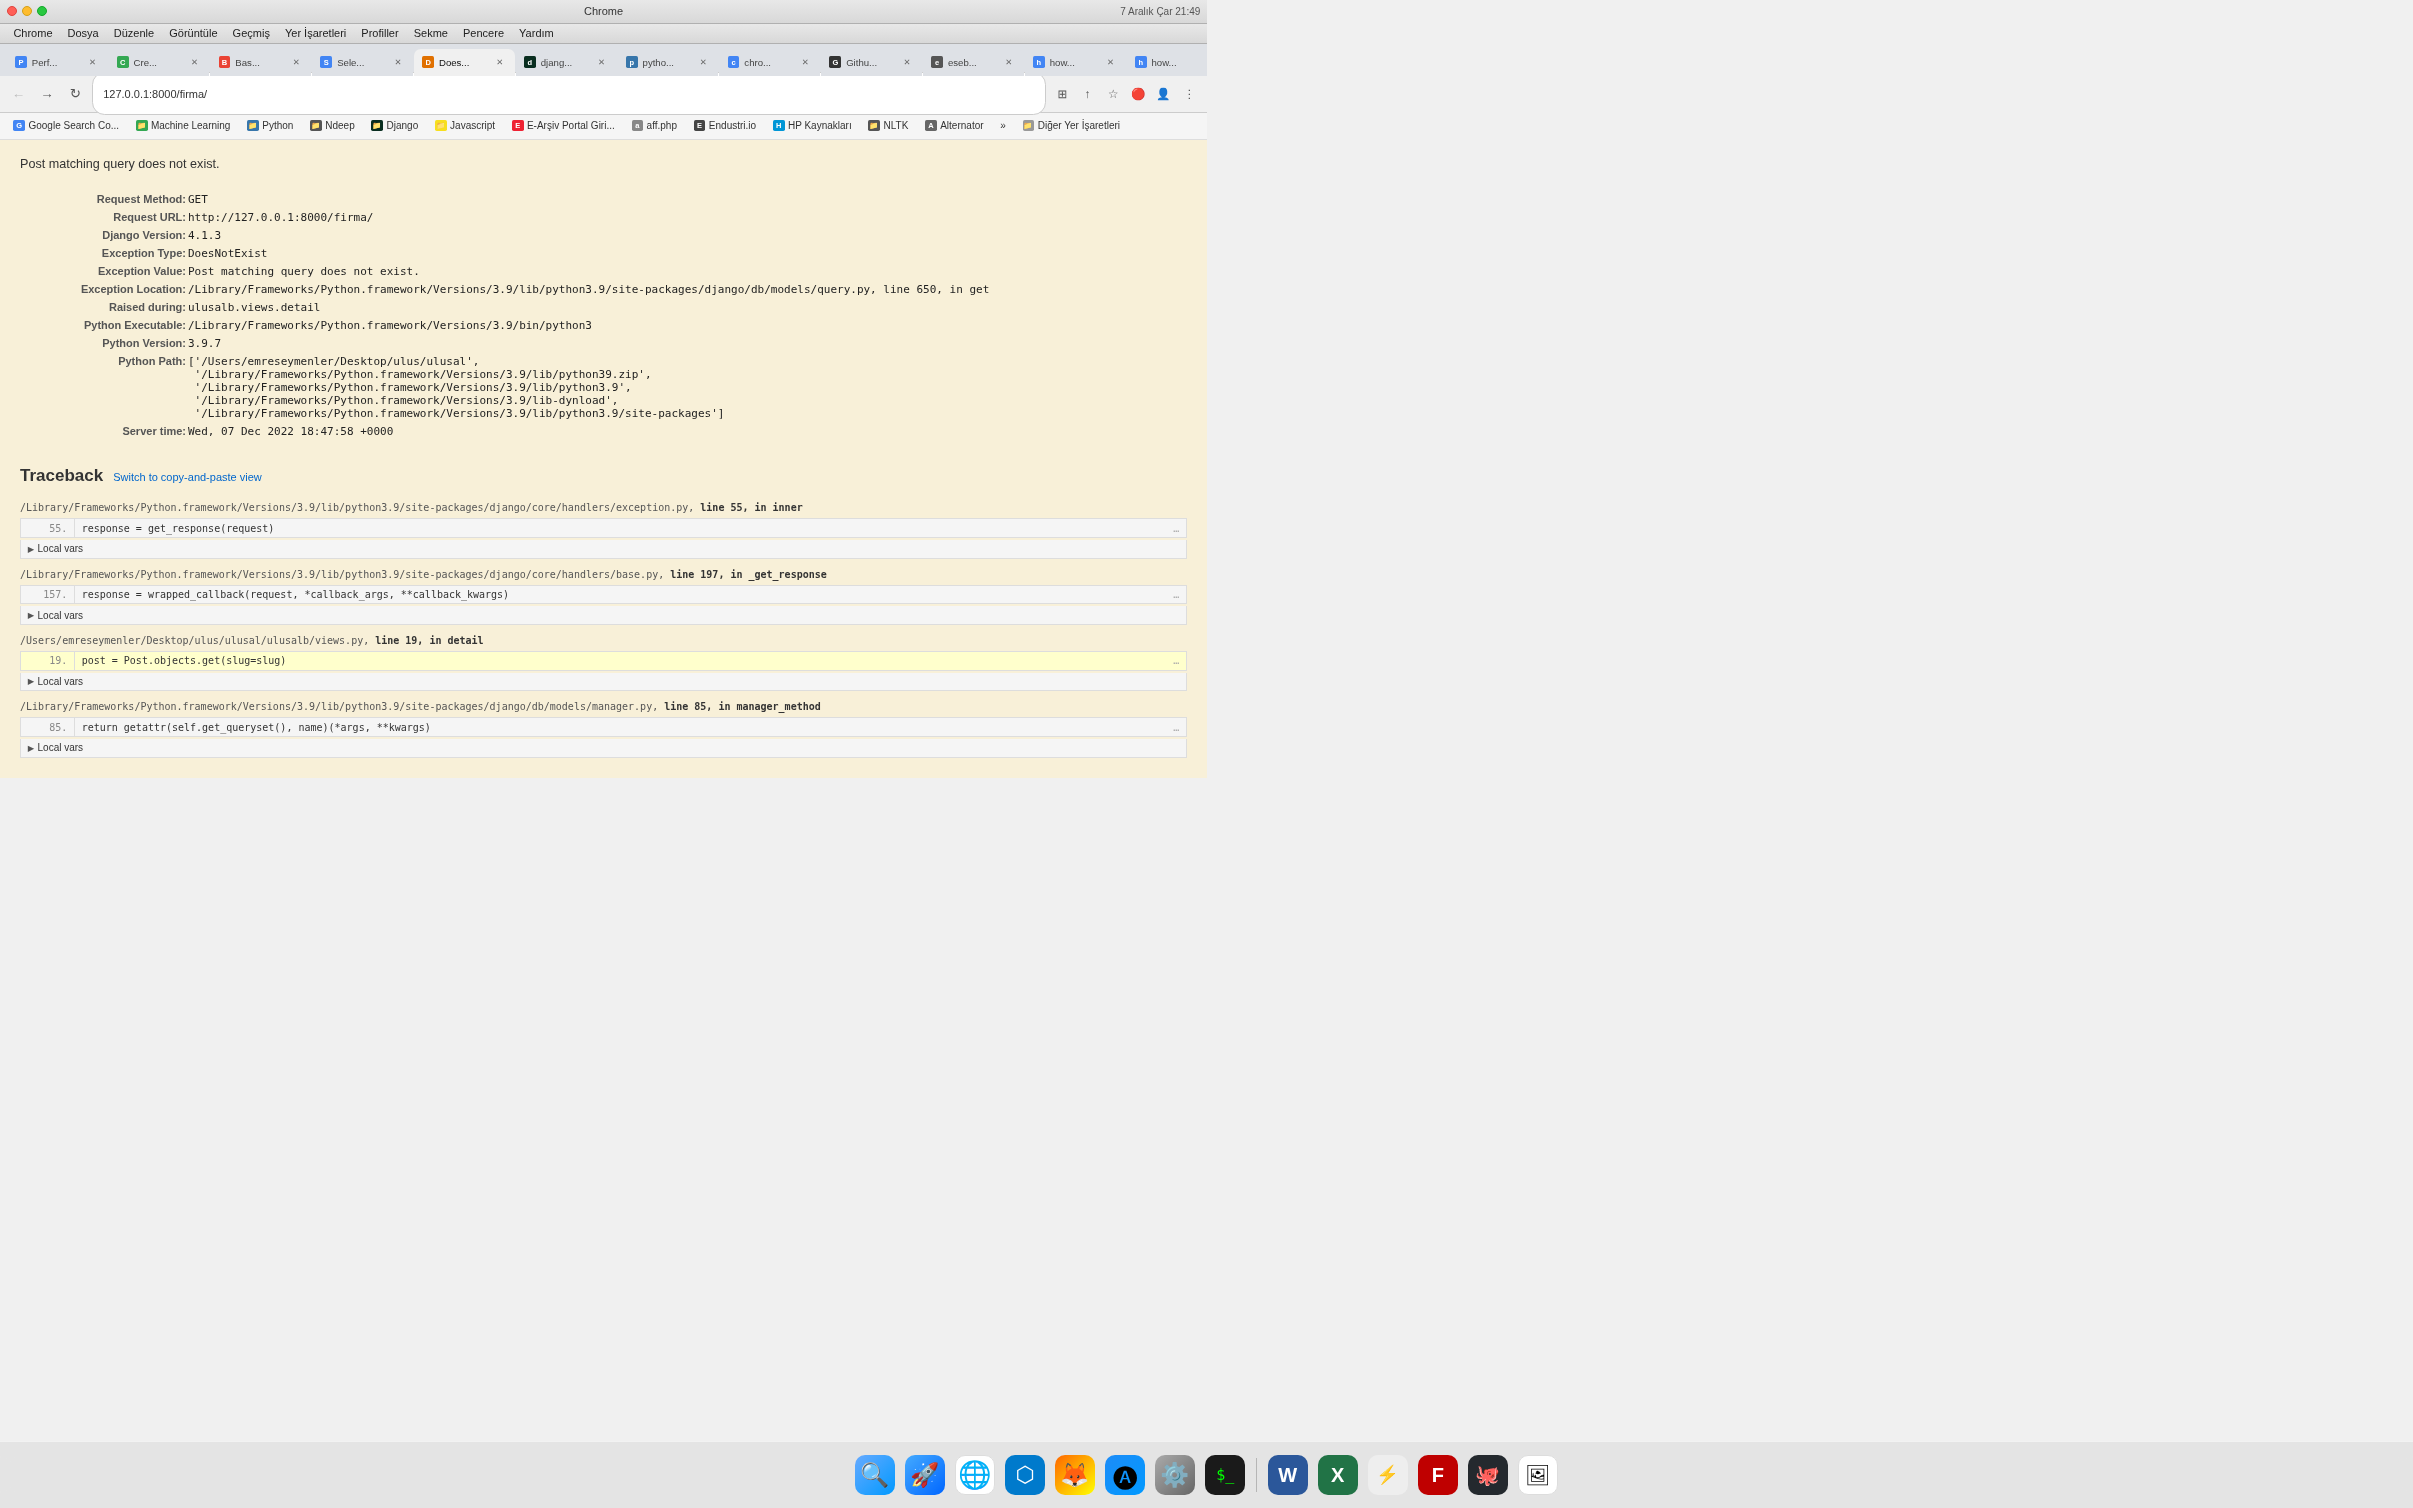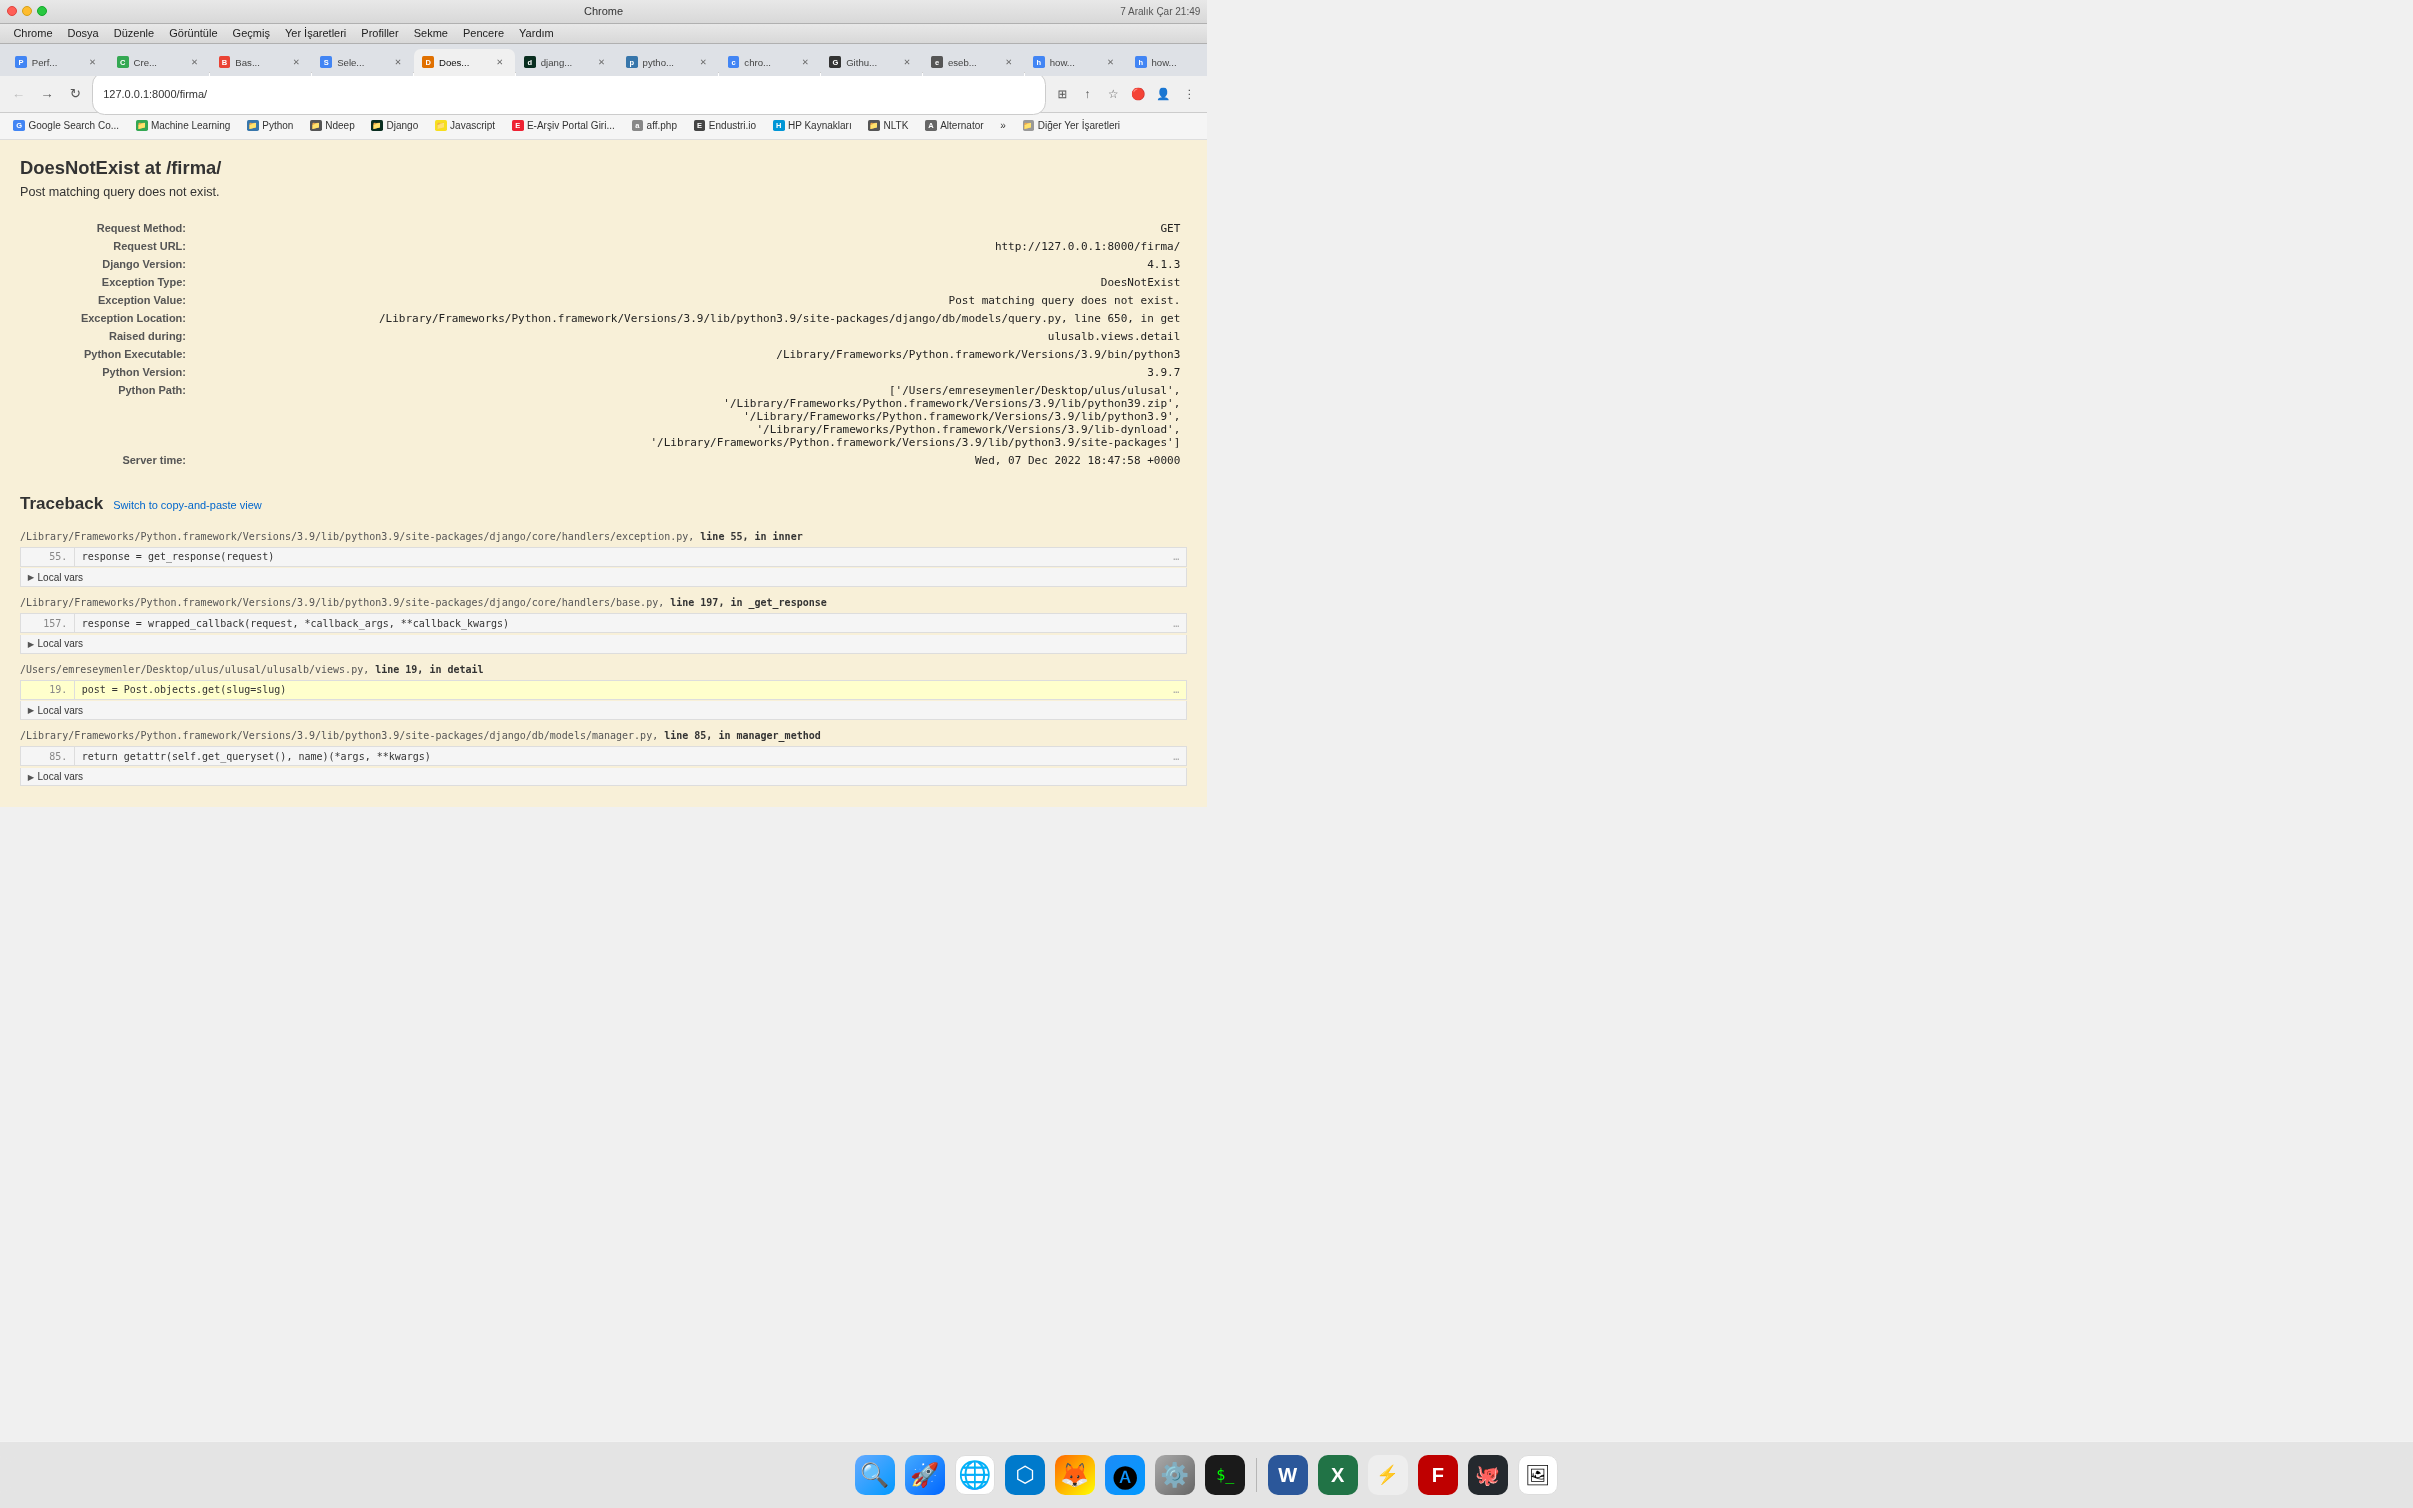--- a/index.html
+++ b/index.html
@@ -221,21 +221,20 @@
 
     .debug-table {
       width: 100%;
       border-collapse: collapse;
       font-size: 11px;
       margin-bottom: 25px;
     }
     .debug-table tr td {
       padding: 2.5px 6.7px 2.5px 0;
       vertical-align: top;
-      text-align: right;
     }
     .debug-table tr td:first-child {
       text-align: right;
       font-weight: bold;
       color: #555;
       white-space: nowrap;
       padding-right: 2px;
       width: 168px;
     }
     .debug-table tr td:last-child {
@@ -550,21 +549,20 @@
     <div class="bookmark">
       <div class="fav-circle" style="background:#999;color:white;border-radius:1.7px;">📁</div>
       <span>Diğer Yer İşaretleri</span>
     </div>
   </div>
 
 </div>
 
 <div class="page-content">
 
-  <div class="error-title">DoesNotExist at /firma/</div>
   <div class="error-subtitle">Post matching query does not exist.</div>
 
   <table class="debug-table">
     <tbody id="debug-tbody">
         <tr>
           <td>Request Method:</td>
           <td>GET</td>
         </tr>
         <tr>
           <td>Request URL:</td>

